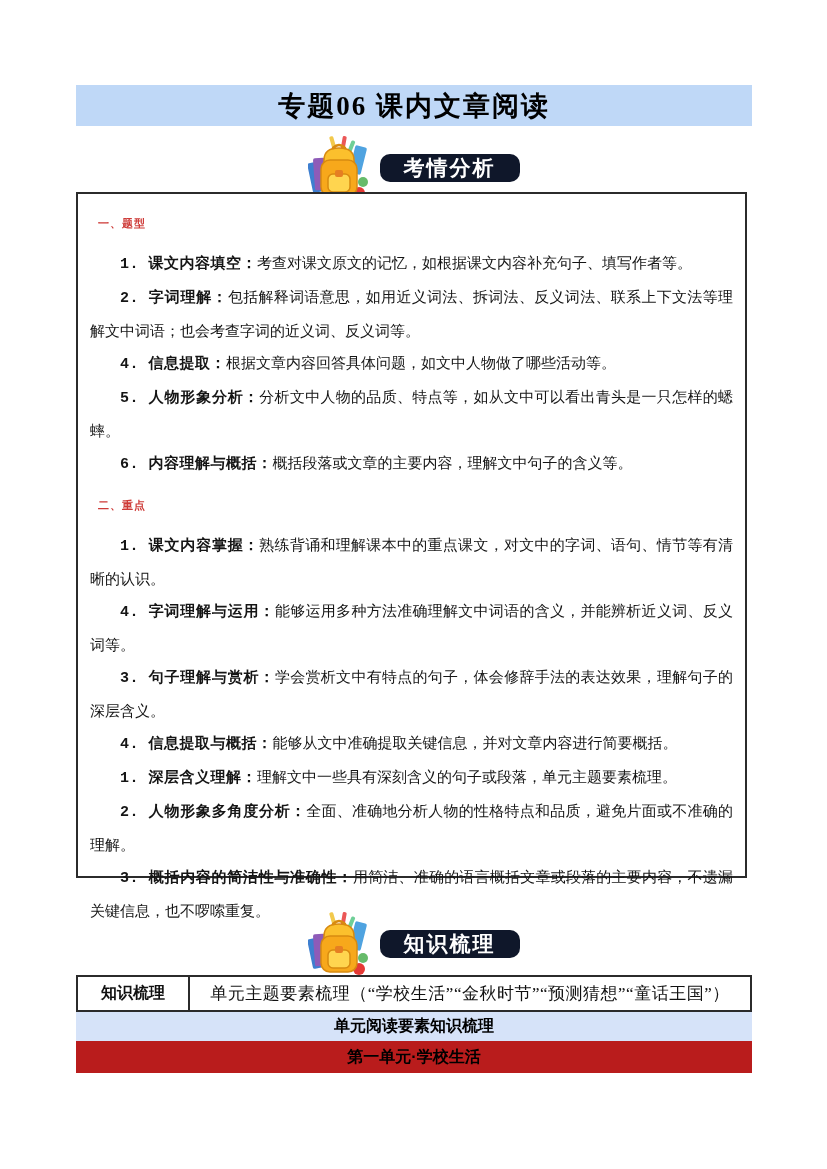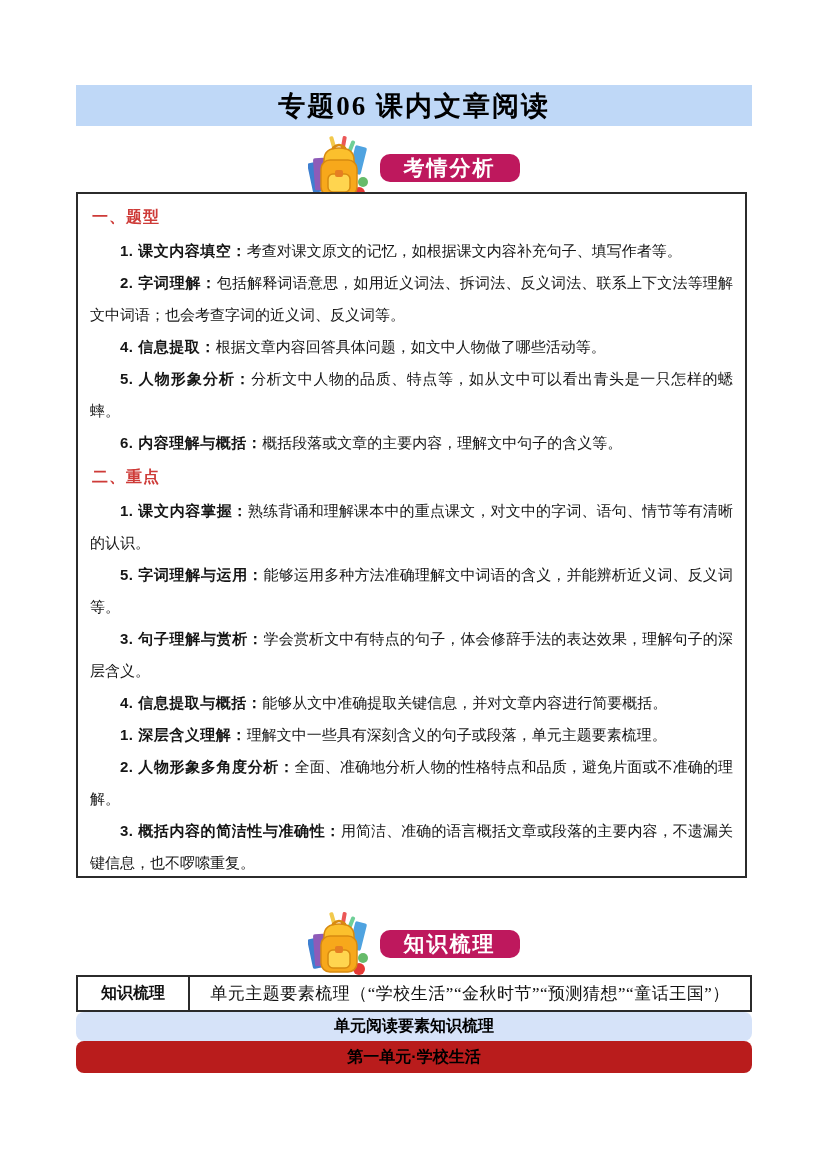--- a/index.html
+++ b/index.html
@@ -26,43 +26,43 @@
 
   
   .badge-row {
     position: absolute; left: 0; width: 100%;
     display: flex; align-items: center; justify-content: center; gap: 10px;
   }
   .badge-row.first { top: 136px; }
   .badge-row.second { top: 912px; }
   .badge-icon { width: 62px; height: 64px; display: inline-block; }
   .badge-pill {
-    background: #be185d; color: #fff;
+    background: #0f172a; color: #fff;
     font-family: "Liberation Sans", "DejaVu Sans", sans-serif;
     font-weight: bold; font-size: 21px; letter-spacing: 2px;
     padding: 0 24px; border-radius: 10px; display: inline-block;
   }
 
   
   .content-box {
     position: absolute; left: 76px; top: 192px; width: 671px; height: 686px;
     border: 2px solid #2b2b2b; background: #fff;
     padding: 5px 12px 0 12px;
   }
   .content-box h2 {
-    margin: 2px; line-height: 32px; font-size: 16px; font-weight: bold;
+    margin: 8px; line-height: 32px; font-size: 11px; font-weight: bold;
     color: #CE3B38; font-family: "Liberation Sans", "DejaVu Sans", sans-serif;
     letter-spacing: 1px;
   }
   .content-box p.item {
     margin: 0; line-height: 32px; font-size: 15px;
     text-indent: 2em; text-align: justify; color: #151515;
   }
   .content-box p.item b {
-    font-family: Liberation Sans, sans-serif;
+    font-family: Liberation Mono, monospace;
     font-weight: bold; letter-spacing: .5px;
   }
 
   
   .outline-table {
     position: absolute; left: 76px; top: 975px; width: 676px; height: 37px;
     border-collapse: collapse; table-layout: fixed;
   }
   .outline-table td {
     border: 2px solid #2b2b2b; padding: 0 6px; text-align: center; vertical-align: middle;
@@ -71,21 +71,21 @@
     width: 112px; font-family: "Liberation Sans", "DejaVu Sans", sans-serif;
     font-weight: bold; font-size: 16px;
   }
   .outline-table td.val { font-size: 17px; letter-spacing: .5px; }
 
   
   .bar {
     position: absolute; left: 76px; width: 676px;
     display: flex; align-items: center; justify-content: center;
     font-family: "Liberation Sans", "DejaVu Sans", sans-serif;
-    font-weight: bold; font-size: 16px; color: #000; border-radius: 8px;
+    font-weight: bold; font-size: 16px; color: #000;
   }
   .bar.section-bar { top: 1012px; height: 29px; background: #D6E3F9; }
   .bar.unit-bar    { top: 1041px; height: 32px; background: #b91c1c; }
 </style>
 </head>
 <body>
 
 <div class="page">
 
   <header class="title-bar">
@@ -119,21 +119,21 @@
 
     <h2>一、题型</h2>
     <p class="item"><b>1. 课文内容填空：</b><span>考查对课文原文的记忆，如根据课文内容补充句子、填写作者等。</span></p>
     <p class="item"><b>2. 字词理解：</b><span>包括解释词语意思，如用近义词法、拆词法、反义词法、联系上下文法等理解文中词语；也会考查字词的近义词、反义词等。</span></p>
     <p class="item"><b>4. 信息提取：</b><span>根据文章内容回答具体问题，如文中人物做了哪些活动等。</span></p>
     <p class="item"><b>5. 人物形象分析：</b><span>分析文中人物的品质、特点等，如从文中可以看出青头是一只怎样的蟋蟀。</span></p>
     <p class="item"><b>6. 内容理解与概括：</b><span>概括段落或文章的主要内容，理解文中句子的含义等。</span></p>
 
     <h2>二、重点</h2>
     <p class="item"><b>1. 课文内容掌握：</b><span>熟练背诵和理解课本中的重点课文，对文中的字词、语句、情节等有清晰的认识。</span></p>
-    <p class="item"><b>5. 字词理解与运用：</b><span>能够运用多种方法准确理解文中词语的含义，并能辨析近义词、反义词等。</span></p>
+    <p class="item"><b>4. 字词理解与运用：</b><span>能够运用多种方法准确理解文中词语的含义，并能辨析近义词、反义词等。</span></p>
     <p class="item"><b>3. 句子理解与赏析：</b><span>学会赏析文中有特点的句子，体会修辞手法的表达效果，理解句子的深层含义。</span></p>
     <p class="item"><b>4. 信息提取与概括：</b><span>能够从文中准确提取关键信息，并对文章内容进行简要概括。</span></p>
 
     <p class="item"><b>1. 深层含义理解：</b><span>理解文中一些具有深刻含义的句子或段落，单元主题要素梳理。</span></p>
     <p class="item"><b>2. 人物形象多角度分析：</b><span>全面、准确地分析人物的性格特点和品质，避免片面或不准确的理解。</span></p>
     <p class="item"><b>3. 概括内容的简洁性与准确性：</b><span>用简洁、准确的语言概括文章或段落的主要内容，不遗漏关键信息，也不啰嗦重复。</span></p>
 
   </section>
 
   <div class="badge-row second">

